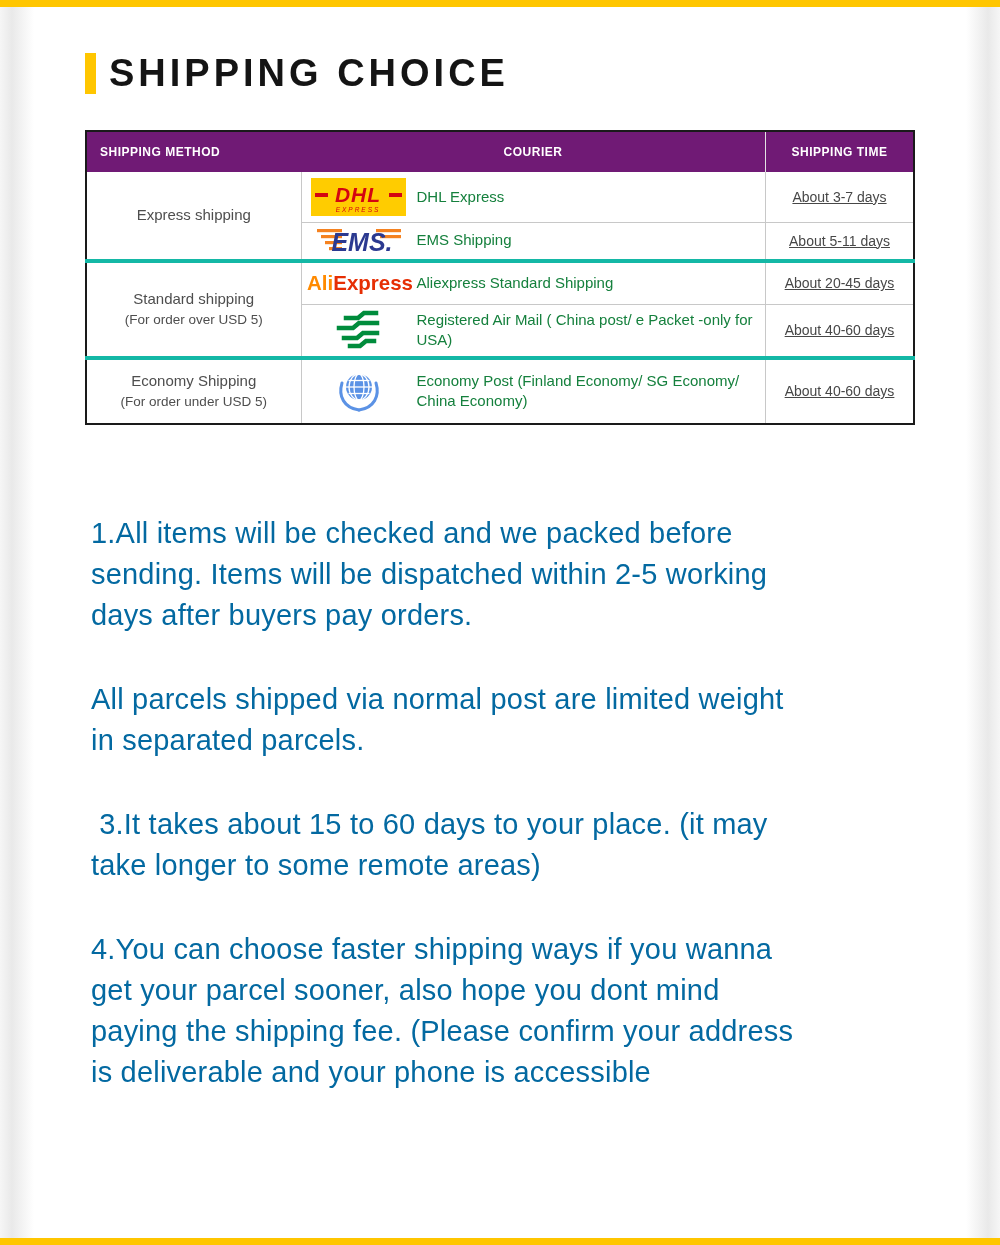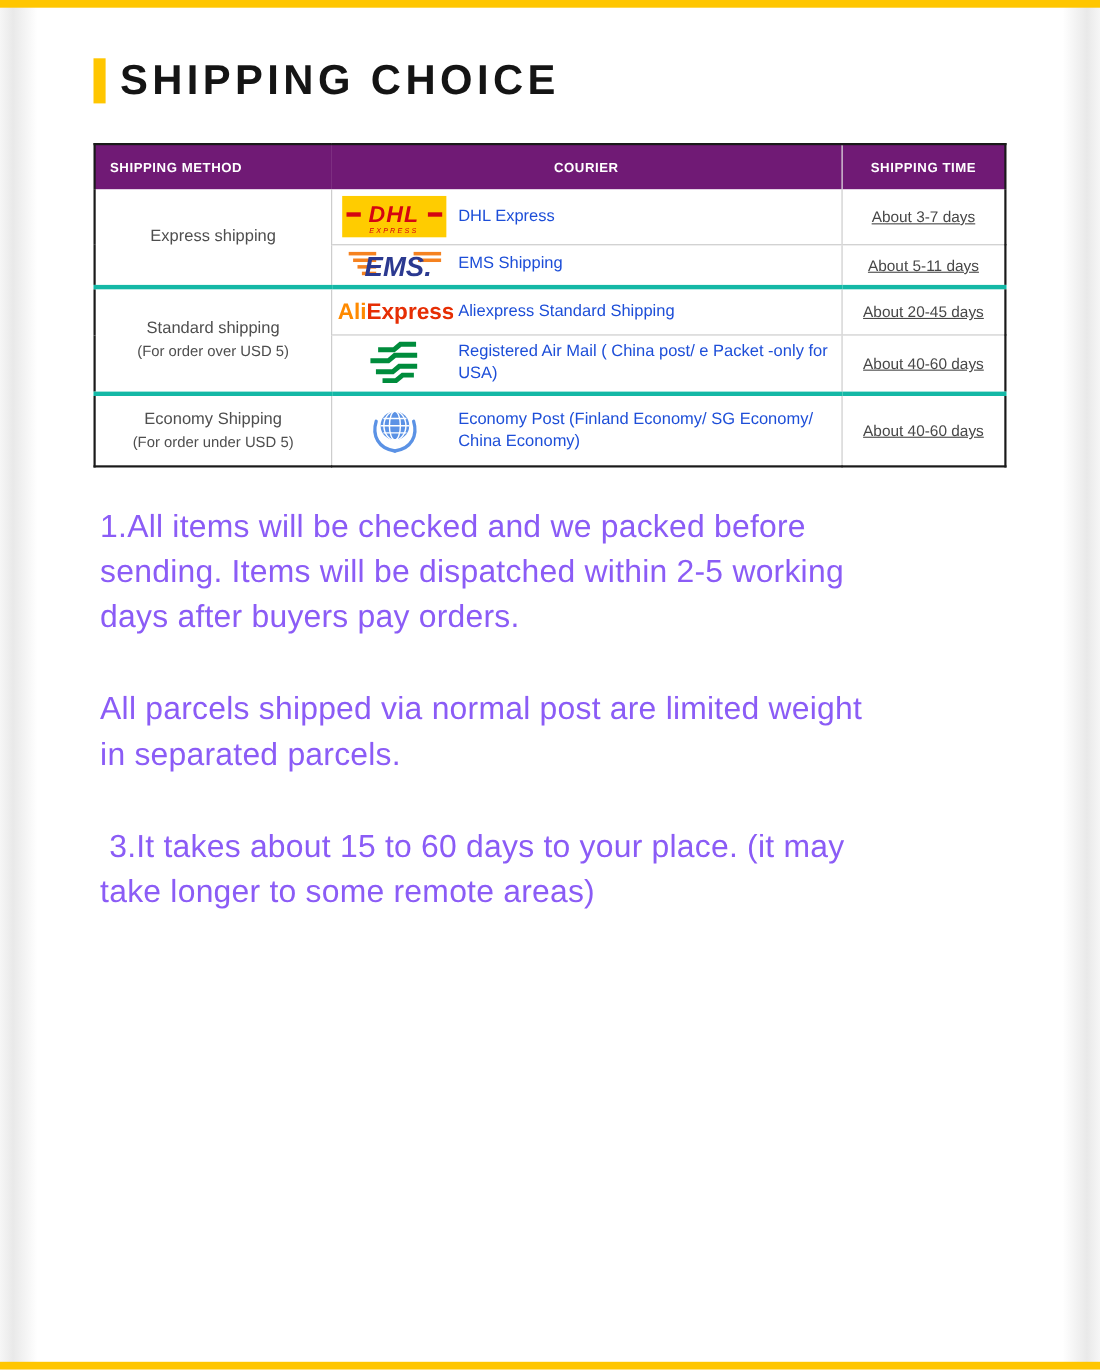--- a/index.html
+++ b/index.html
@@ -24,30 +24,30 @@
   thead th { background:#701a75; color:#ffffff; font-size:12px; font-weight:bold; height:38px; letter-spacing:0.5px; }
   th.col-method { width:200px; text-align:left; padding-left:13px; }
   th.col-courier { text-align:center; }
   th.col-time { width:145px; text-align:center; border-left:1px solid #e3e3e3; }
 
   tbody td { border-left:1px solid #c8c8c8; vertical-align:middle; }
   tbody td.method { border-left:none; text-align:center; font-size:15px; color:#4e4e4e; line-height:1.35; padding:2px 6px; }
   .method-note { font-size:13.5px; margin-top:2px; }
   .courier-inner { display:flex; align-items:center; }
   .logo-box { flex:0 0 112px; display:flex; justify-content:center; align-items:flex-end; }
-  .courier-label { font-size:15px; color:#1d4ed8; line-height:1.35; padding:4px 10px 4px 2px; }
+  .courier-label { font-size:15px; color:#15803d; line-height:1.35; padding:4px 10px 4px 2px; }
   td.time { text-align:center; font-size:14px; color:#474747; padding:0 5px;text-decoration:underline; }
 
   tbody tr:nth-child(1){height:50px} tbody tr:nth-child(2){height:34px}
   tbody tr:nth-child(3){height:44px} tbody tr:nth-child(4){height:46px}
   tbody tr:nth-child(5){height:66px}
   tbody tr.sub td { border-top:1px solid #c8c8c8; }
   tbody tr.group td { border-top:4px solid #14b8a6; }
 
-  .notes { margin-top:34px; color:#8b5cf6; font-size:29px; line-height:41px; letter-spacing:0.2px; }
+  .notes { margin-top:88px; color:#0369a1; font-size:29px; line-height:41px; letter-spacing:0.2px; }
   .note { margin:0 0 43px 6px; white-space:pre-wrap; }
   .note-line { display:block; }
 </style>
 </head>
 <body>
 
 <div class="edge left"></div>
 <div class="edge right"></div>
 <div class="accent-hbar top"></div>
 <div class="accent-hbar bottom"></div>
@@ -169,14 +169,15 @@
           </td>
           <td class="time">About 40-60 days</td>
         </tr>
       </tbody>
   </table>
 
   <div class="notes" id="notes">
       <div class="note"><span class="note-line">1.All items will be checked and we packed before</span><span class="note-line">sending. Items will be dispatched within 2-5 working</span><span class="note-line">days after buyers pay orders.</span></div>
       <div class="note"><span class="note-line">All parcels shipped via normal post are limited weight</span><span class="note-line">in separated parcels.</span></div>
       <div class="note"><span class="note-line"> 3.It takes about 15 to 60 days to your place. (it may</span><span class="note-line">take longer to some remote areas)</span></div>
+      <div class="note"><span class="note-line">4.You can choose faster shipping ways if you wanna</span><span class="note-line">get your parcel sooner, also hope you dont mind</span><span class="note-line">paying the shipping fee. (Please confirm your address</span><span class="note-line">is deliverable and your phone is accessible</span></div>
     </div>
 </div>
 
 </body></html>

